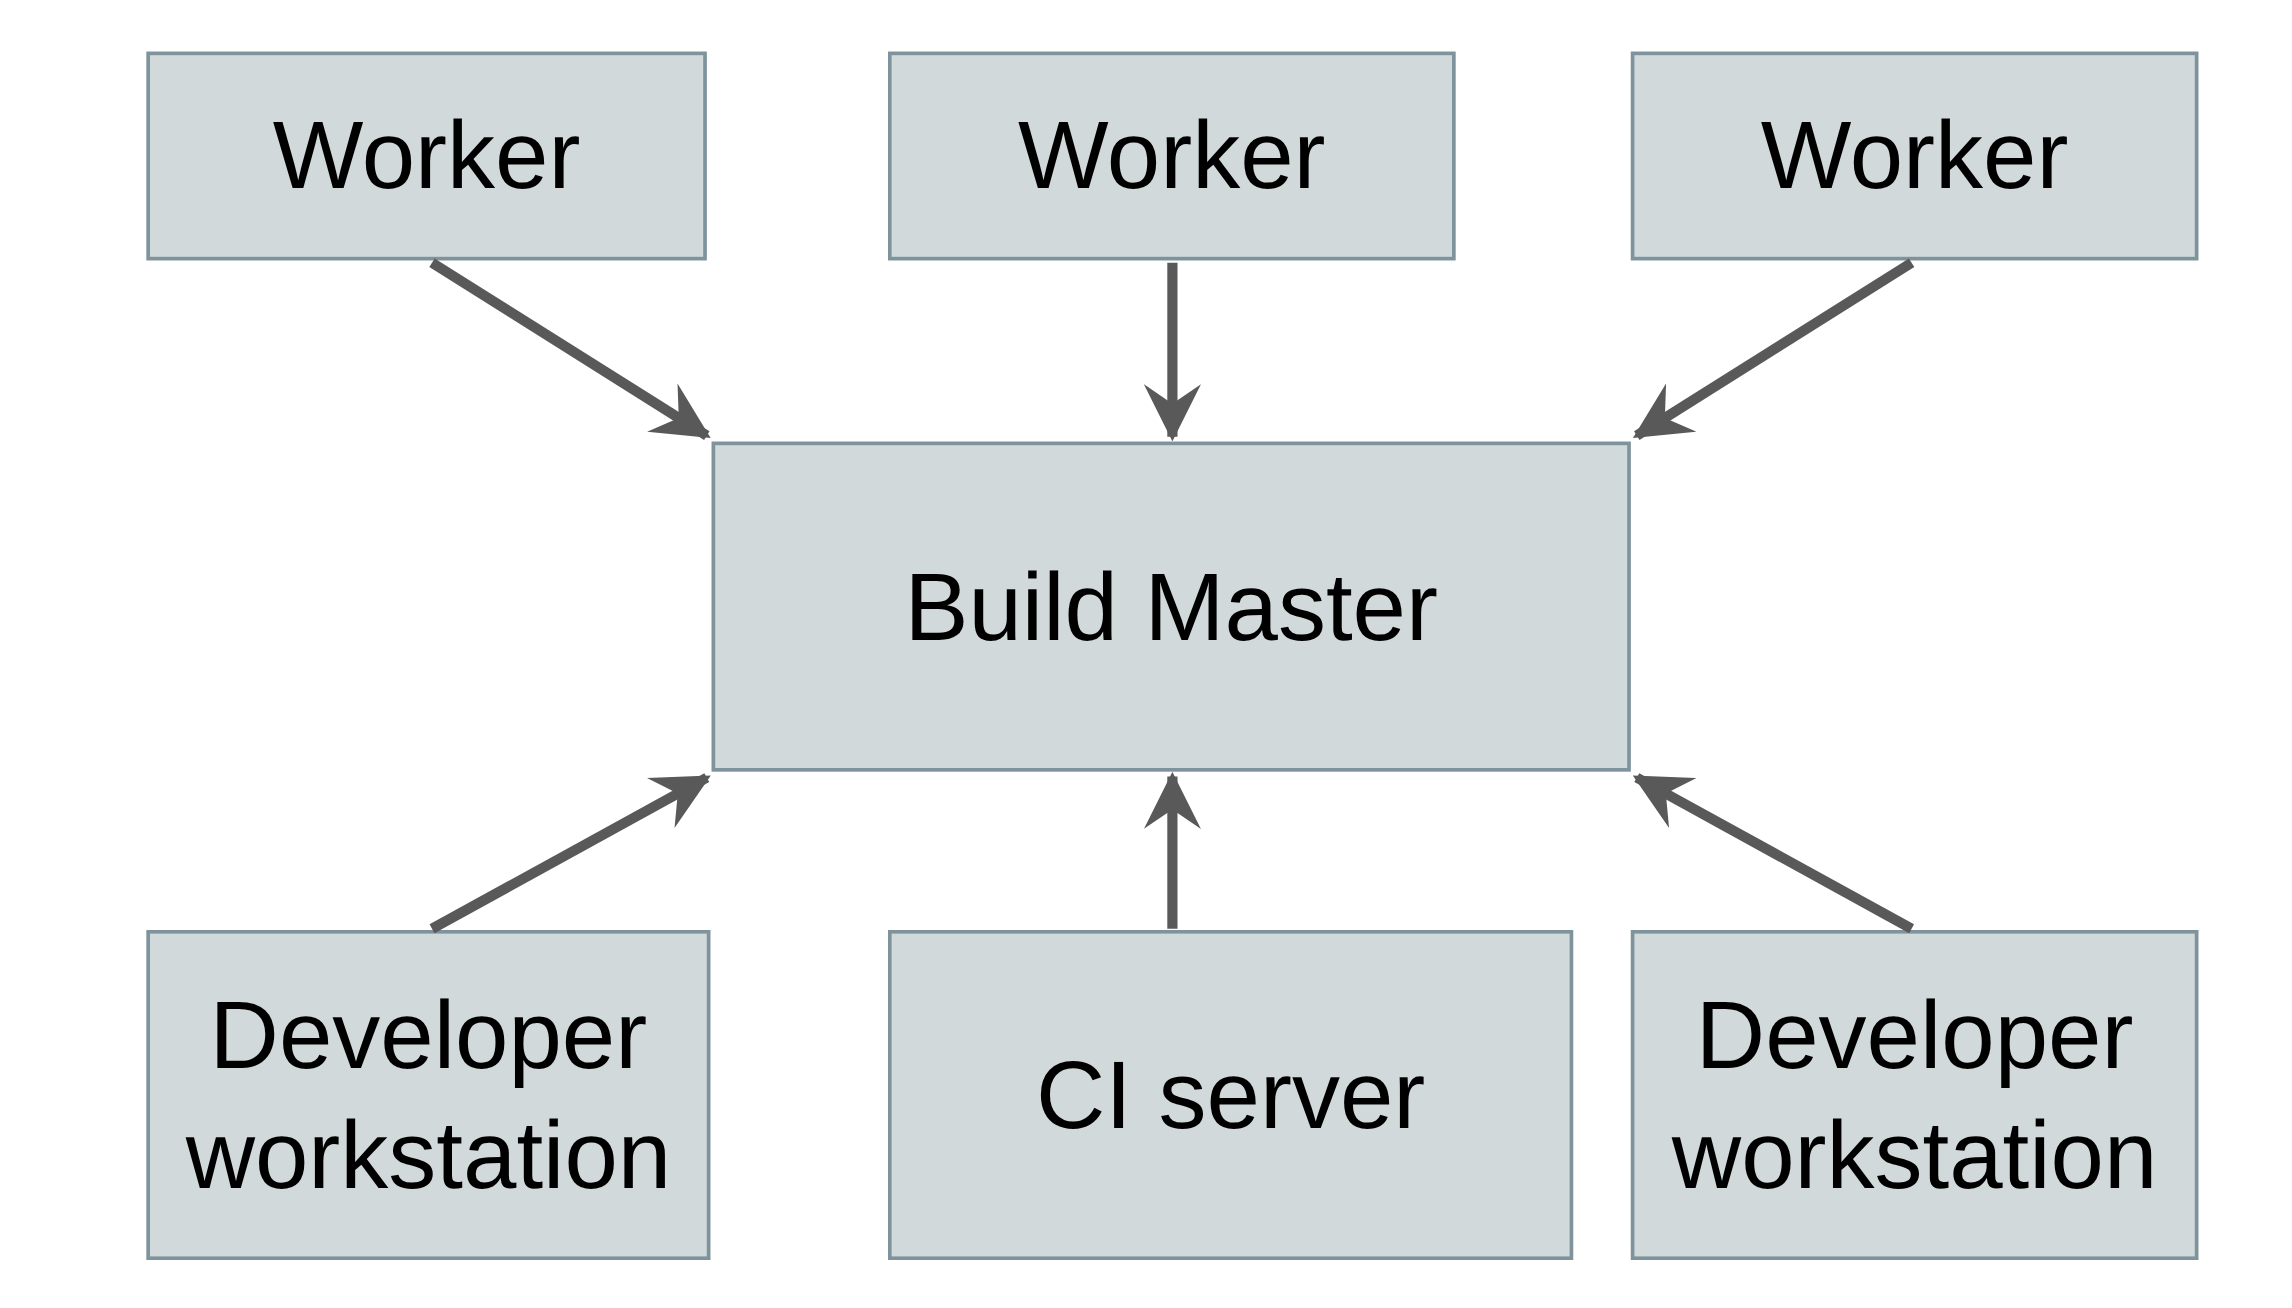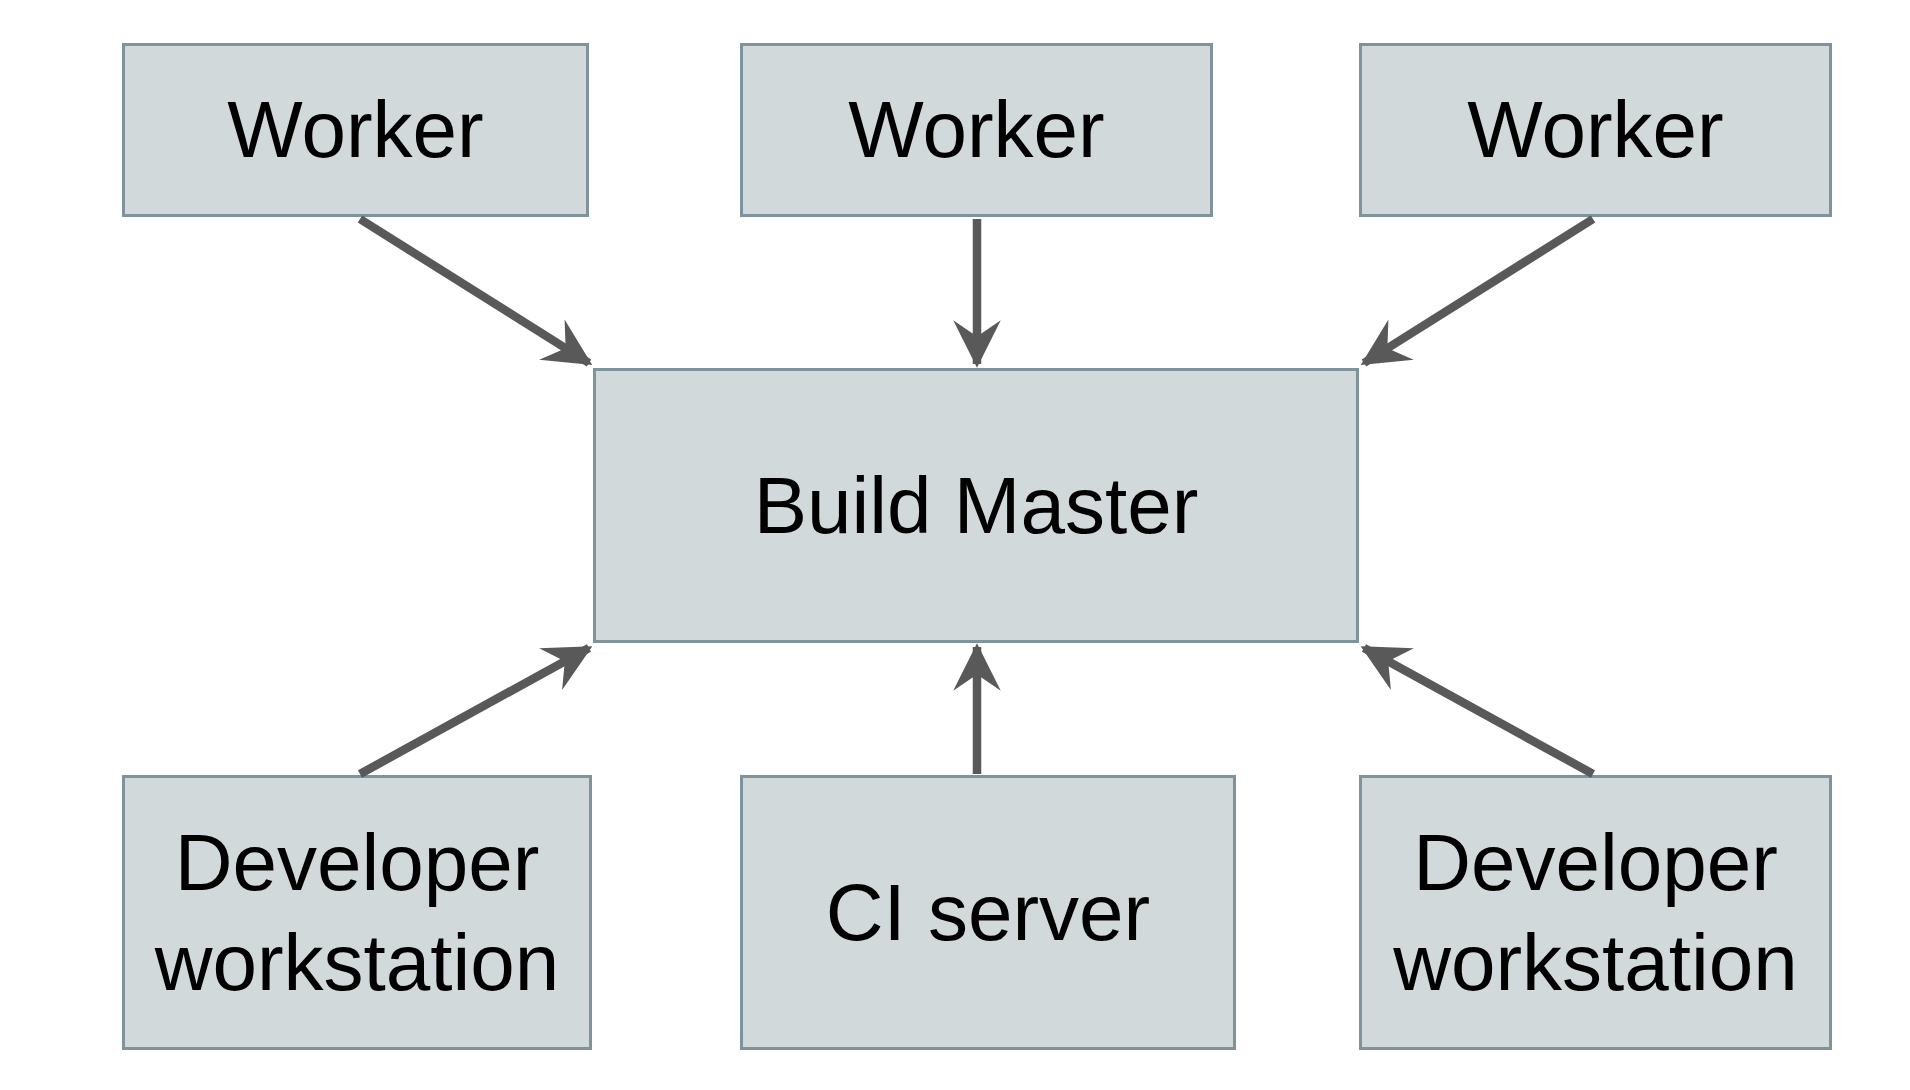--- a/index.html
+++ b/index.html
@@ -54,21 +54,21 @@
       </div>
       <div class="node" style="left: 1359px; top: 43px; width: 473px; height: 174px; background: rgb(210, 217, 219); border-color: rgb(126, 147, 156); color: rgb(0, 0, 0);">
         <span class="node-label">Worker</span>
       </div>
       <div class="node" style="left: 593px; top: 368px; width: 766px; height: 275px; background: rgb(210, 217, 219); border-color: rgb(126, 147, 156); color: rgb(0, 0, 0); text-align: center;">
         <span class="node-label">Build Master</span>
       </div>
       <div class="node" style="left: 122px; top: 775px; width: 470px; height: 275px; background: rgb(210, 217, 219); border-color: rgb(126, 147, 156); color: rgb(0, 0, 0);">
         <span class="node-label">Developer workstation</span>
       </div>
-      <div class="node" style="left: 740px; top: 775px; width: 496px; height: 275px; background: rgb(210, 217, 219); border-color: rgb(126, 147, 156); color: rgb(0, 0, 0);">
+      <div class="node" style="left: 740px; top: 775px; width: 571px; height: 275px; background: rgb(210, 217, 219); border-color: rgb(126, 147, 156); color: rgb(0, 0, 0);">
         <span class="node-label">CI server</span>
       </div>
       <div class="node" style="left: 1359px; top: 775px; width: 473px; height: 275px; background: rgb(210, 217, 219); border-color: rgb(126, 147, 156); color: rgb(0, 0, 0);">
         <span class="node-label">Developer workstation</span>
       </div>
     </div>
   <svg id="edges-layer" class="edges-layer" viewBox="0 0 1910 1090" xmlns="http://www.w3.org/2000/svg">
       <defs>
         <marker id="stealth-arrowhead" viewBox="0 0 10 10" refX="9.2" refY="5" markerWidth="5.6" markerHeight="5.6" orient="auto-start-reverse">
           <path d="M 0 0 L 10 5 L 0 10 L 3.4 5 Z" fill="#595959"></path>

